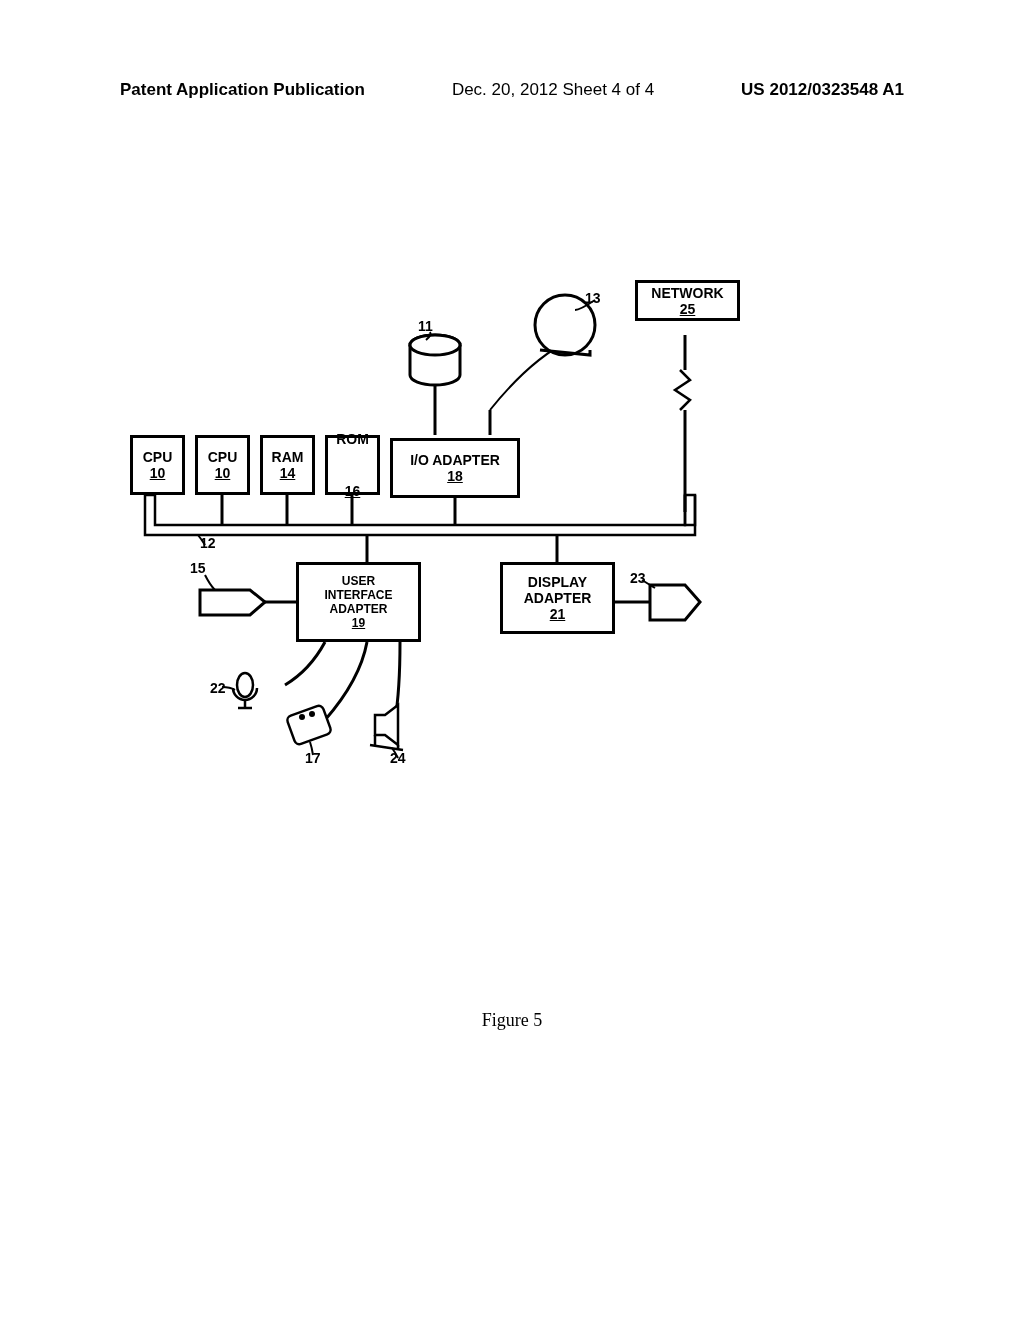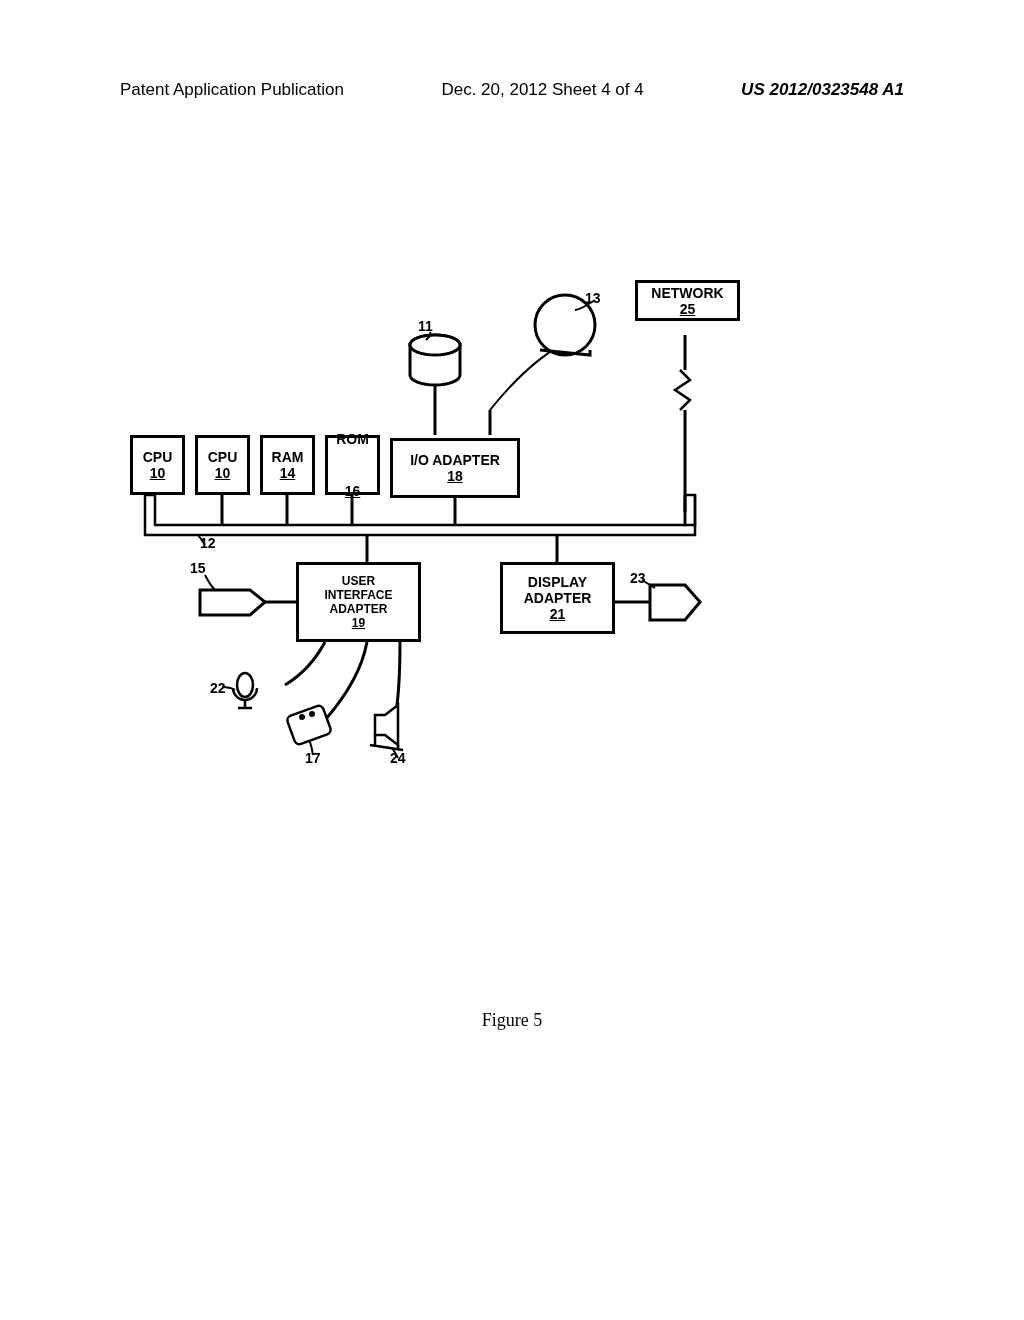--- a/index.html
+++ b/index.html
@@ -21,31 +21,30 @@
       top: 80px;
       left: 0;
       right: 0;
       display: flex;
       justify-content: space-between;
       padding: 0 120px;
       font-size: 17px;
     }
     
     .header-left {
-      font-weight: normal;
+      font-weight: bold;
       text-align: right;
     }
     
     .header-center {
       font-weight: normal;
     }
     
     .header-right {
       font-weight: bold;
-      font-style: italic;
     }
     
     .diagram-container {
       position: absolute;
       top: 280px;
       left: 130px;
       width: 700px;
       height: 500px;
     }
     

